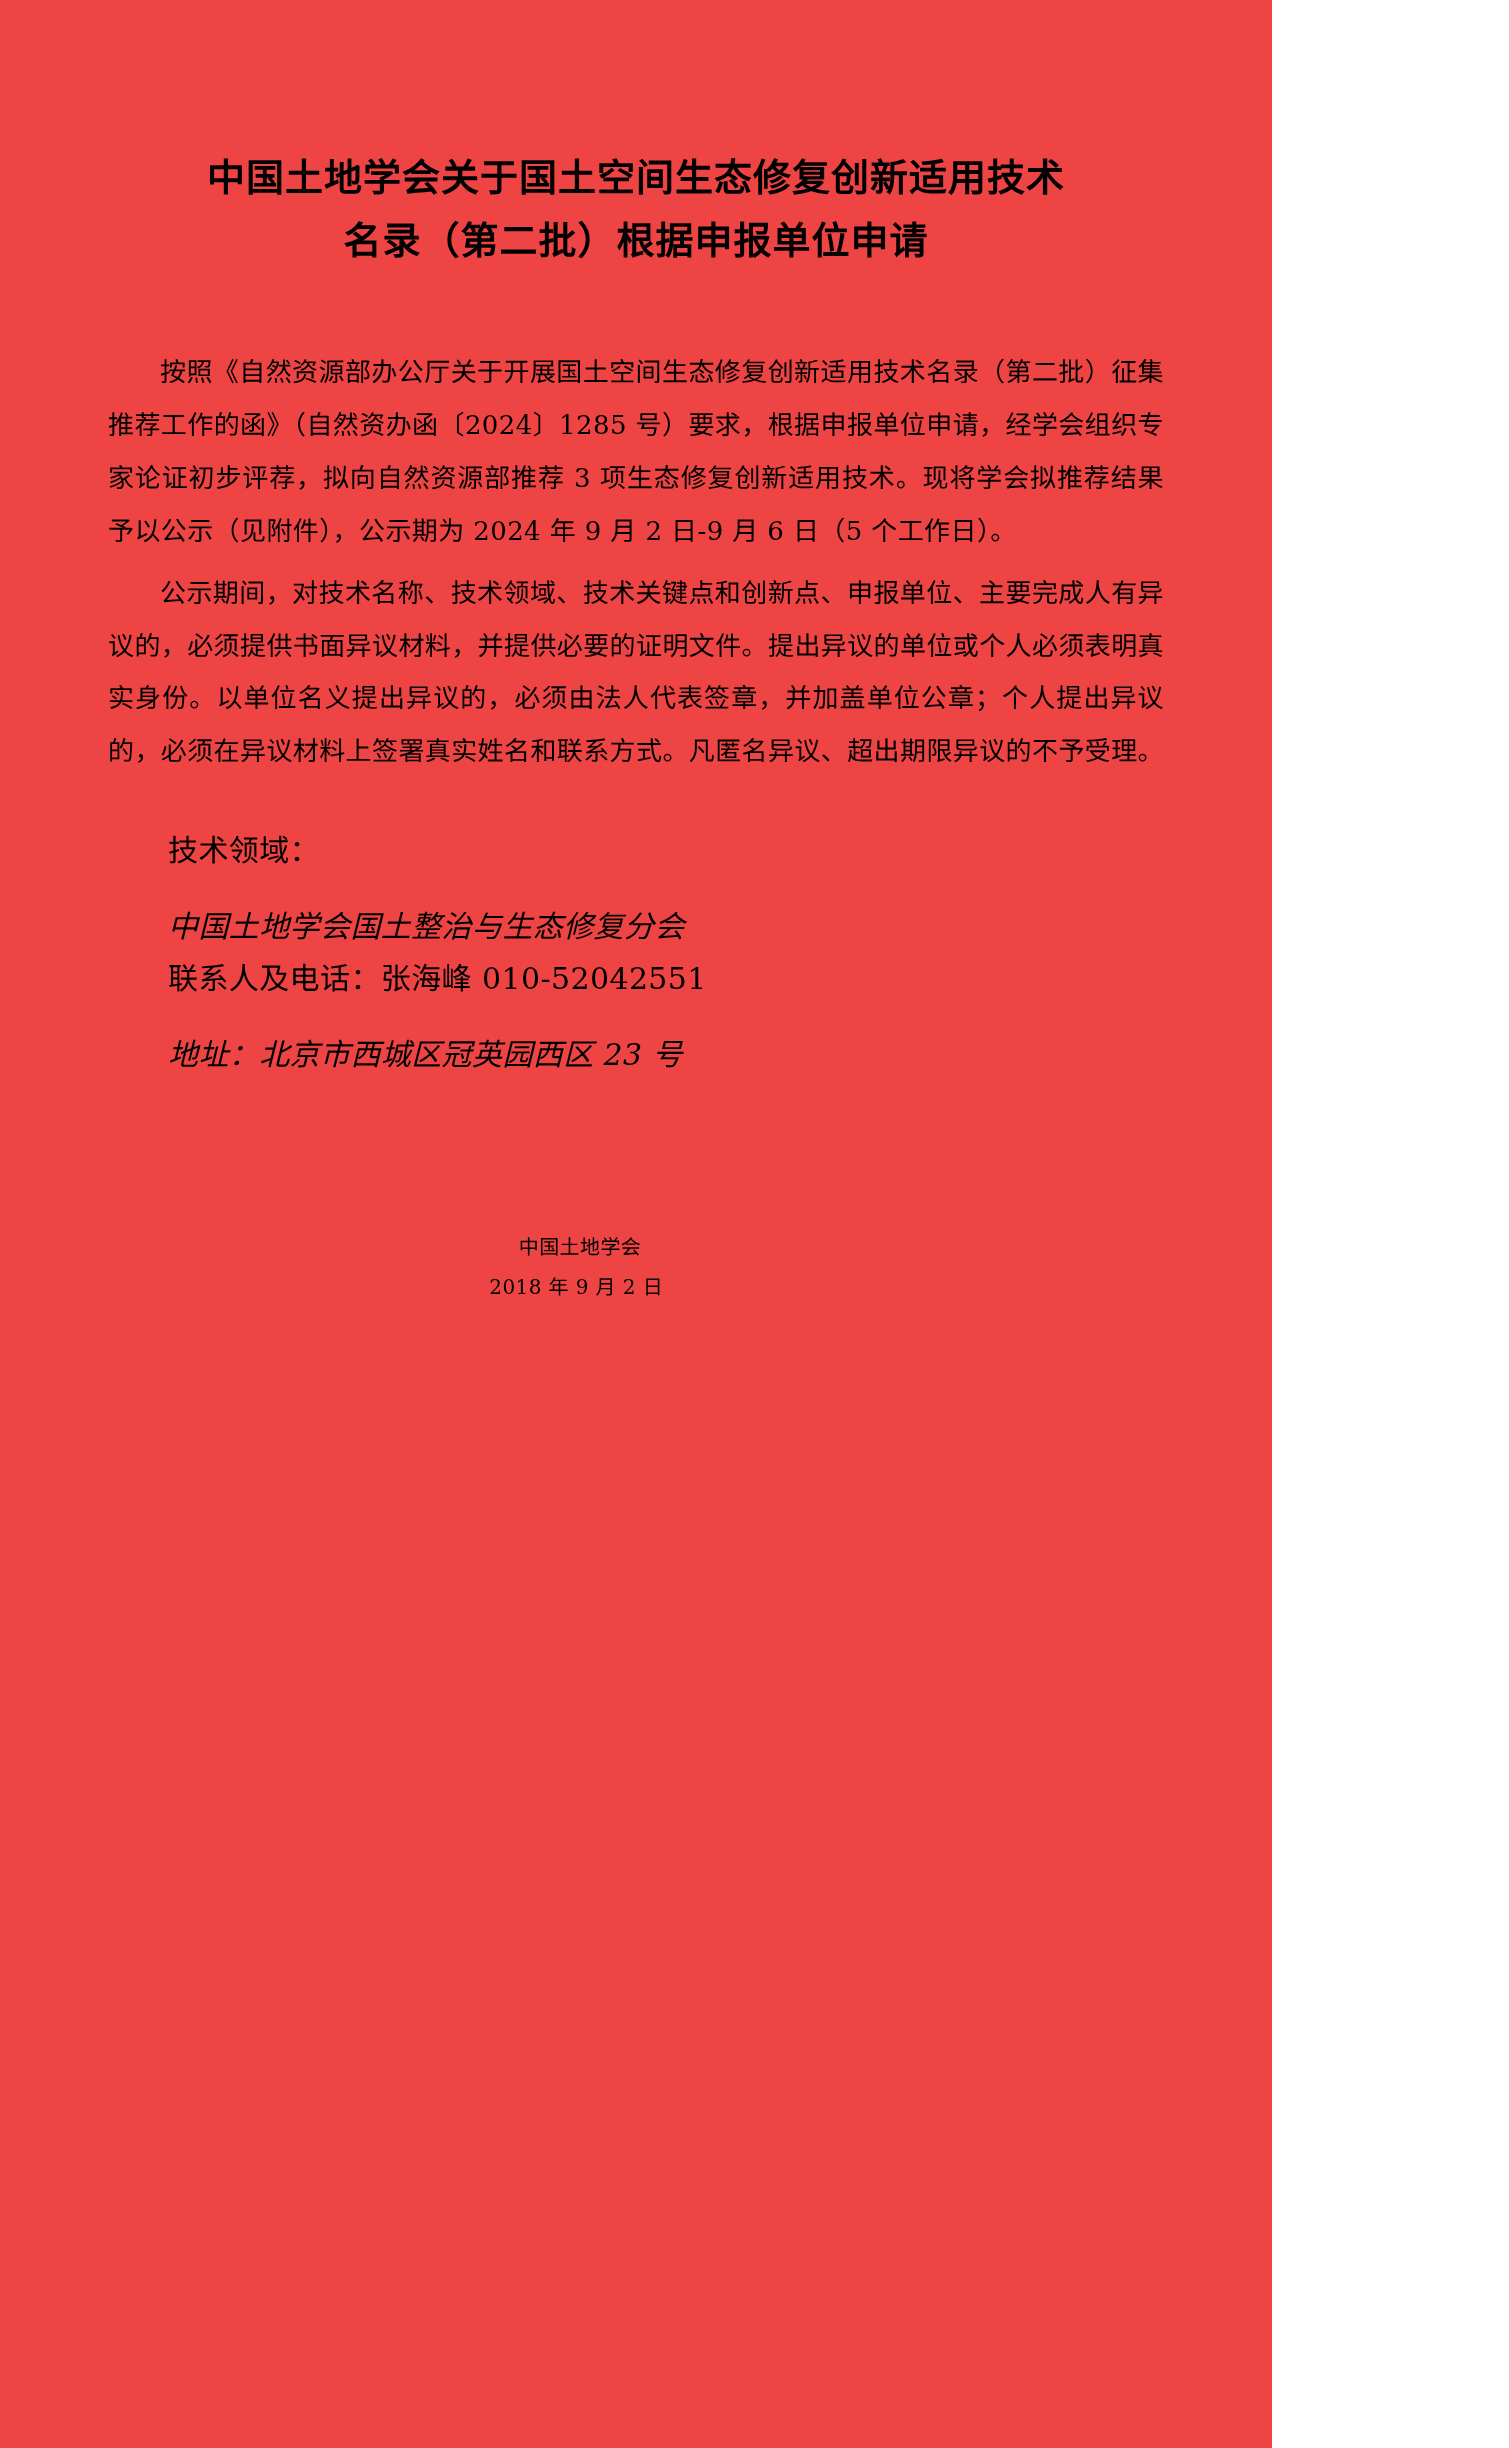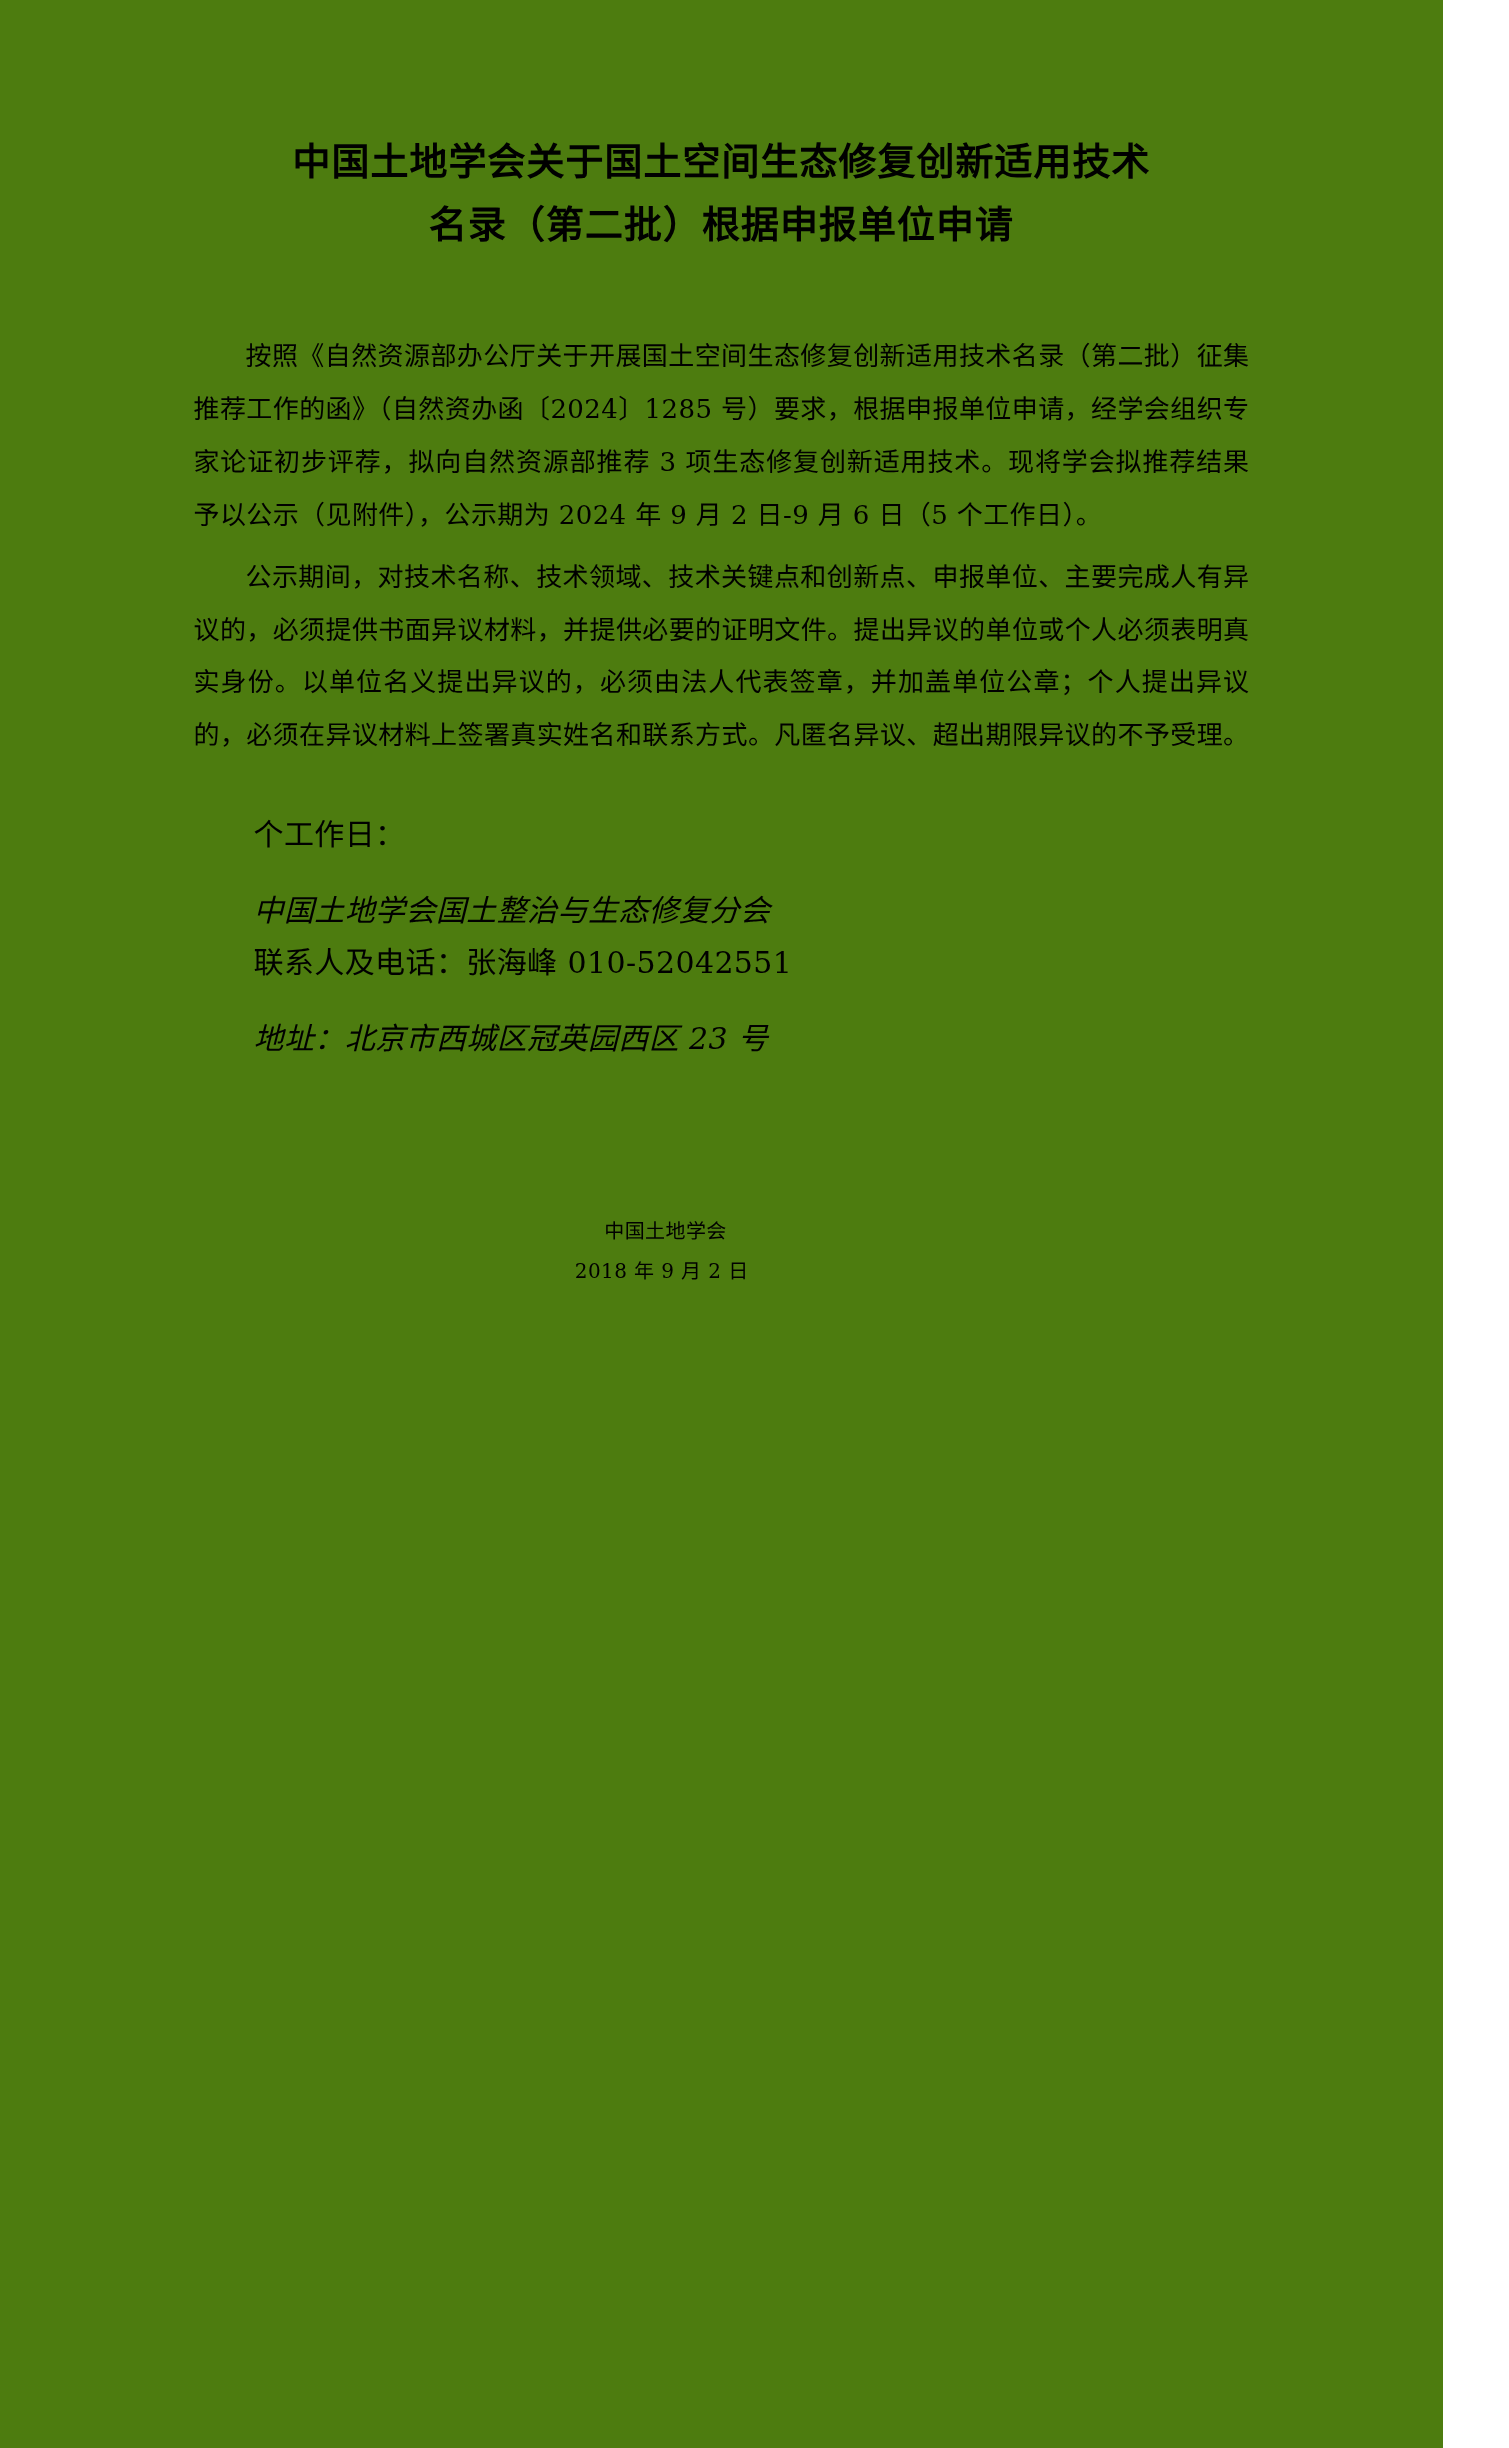--- a/index.html
+++ b/index.html
@@ -9,25 +9,25 @@
   }
   body {
     width: 1509px;
     height: 2448px;
     font-family: "DejaVu Serif", "Liberation Serif", serif;
     color: #000000;
     overflow: hidden;
   }
   .page {
     position: relative;
-    width: 1443px;
+    width: 1272px;
     height: 2448px;
     box-sizing: border-box;
-    padding: 0;
-    background: #4d7c0f;
+    padding: 16px;
+    background: #ef4444;
   }
   .doc-title {
     margin: 0;
     padding-top: 131px;
     text-align: center;
     font-size: 38px;
     font-weight: bold;
     line-height: 1.65;
     letter-spacing: 1px;
     font-family: "DejaVu Serif", "Liberation Serif", serif;
@@ -93,21 +93,21 @@
     <span class="line">中国土地学会关于国土空间生态修复创新适用技术</span>
     <span class="line">名录（第二批）根据申报单位申请</span>
   </h1>
 
   <div class="body-wrap">
 
     <p class="para">按照《自然资源部办公厅关于开展国土空间生态修复创新适用技术名录（第二批）征集推荐工作的函》（自然资办函〔2024〕1285 号）要求，根据申报单位申请，经学会组织专家论证初步评荐，拟向自然资源部推荐 3 项生态修复创新适用技术。现将学会拟推荐结果予以公示（见附件），公示期为 2024 年 9 月 2 日-9 月 6 日（5 个工作日）。</p>
     <p class="para">公示期间，对技术名称、技术领域、技术关键点和创新点、申报单位、主要完成人有异议的，必须提供书面异议材料，并提供必要的证明文件。提出异议的单位或个人必须表明真实身份。以单位名义提出异议的，必须由法人代表签章，并加盖单位公章；个人提出异议的，必须在异议材料上签署真实姓名和联系方式。凡匿名异议、超出期限异议的不予受理。</p>
 
     <div class="contact-block">
-      <div class="indent">个工作日：</div>
+      <div class="indent">技术领域：</div>
       <div class="indent gap">中国土地学会国土整治与生态修复分会</div>
       <div class="indent tight">联系人及电话：张海峰 010-52042551</div>
       <div class="indent gap">地址：北京市西城区冠英园西区 23 号</div>
     </div>
 
     <div class="sign-block">
       <span class="sign-line">中国土地学会</span>
       <span class="sign-date">2018 年 9 月 2 日</span>
     </div>
 

